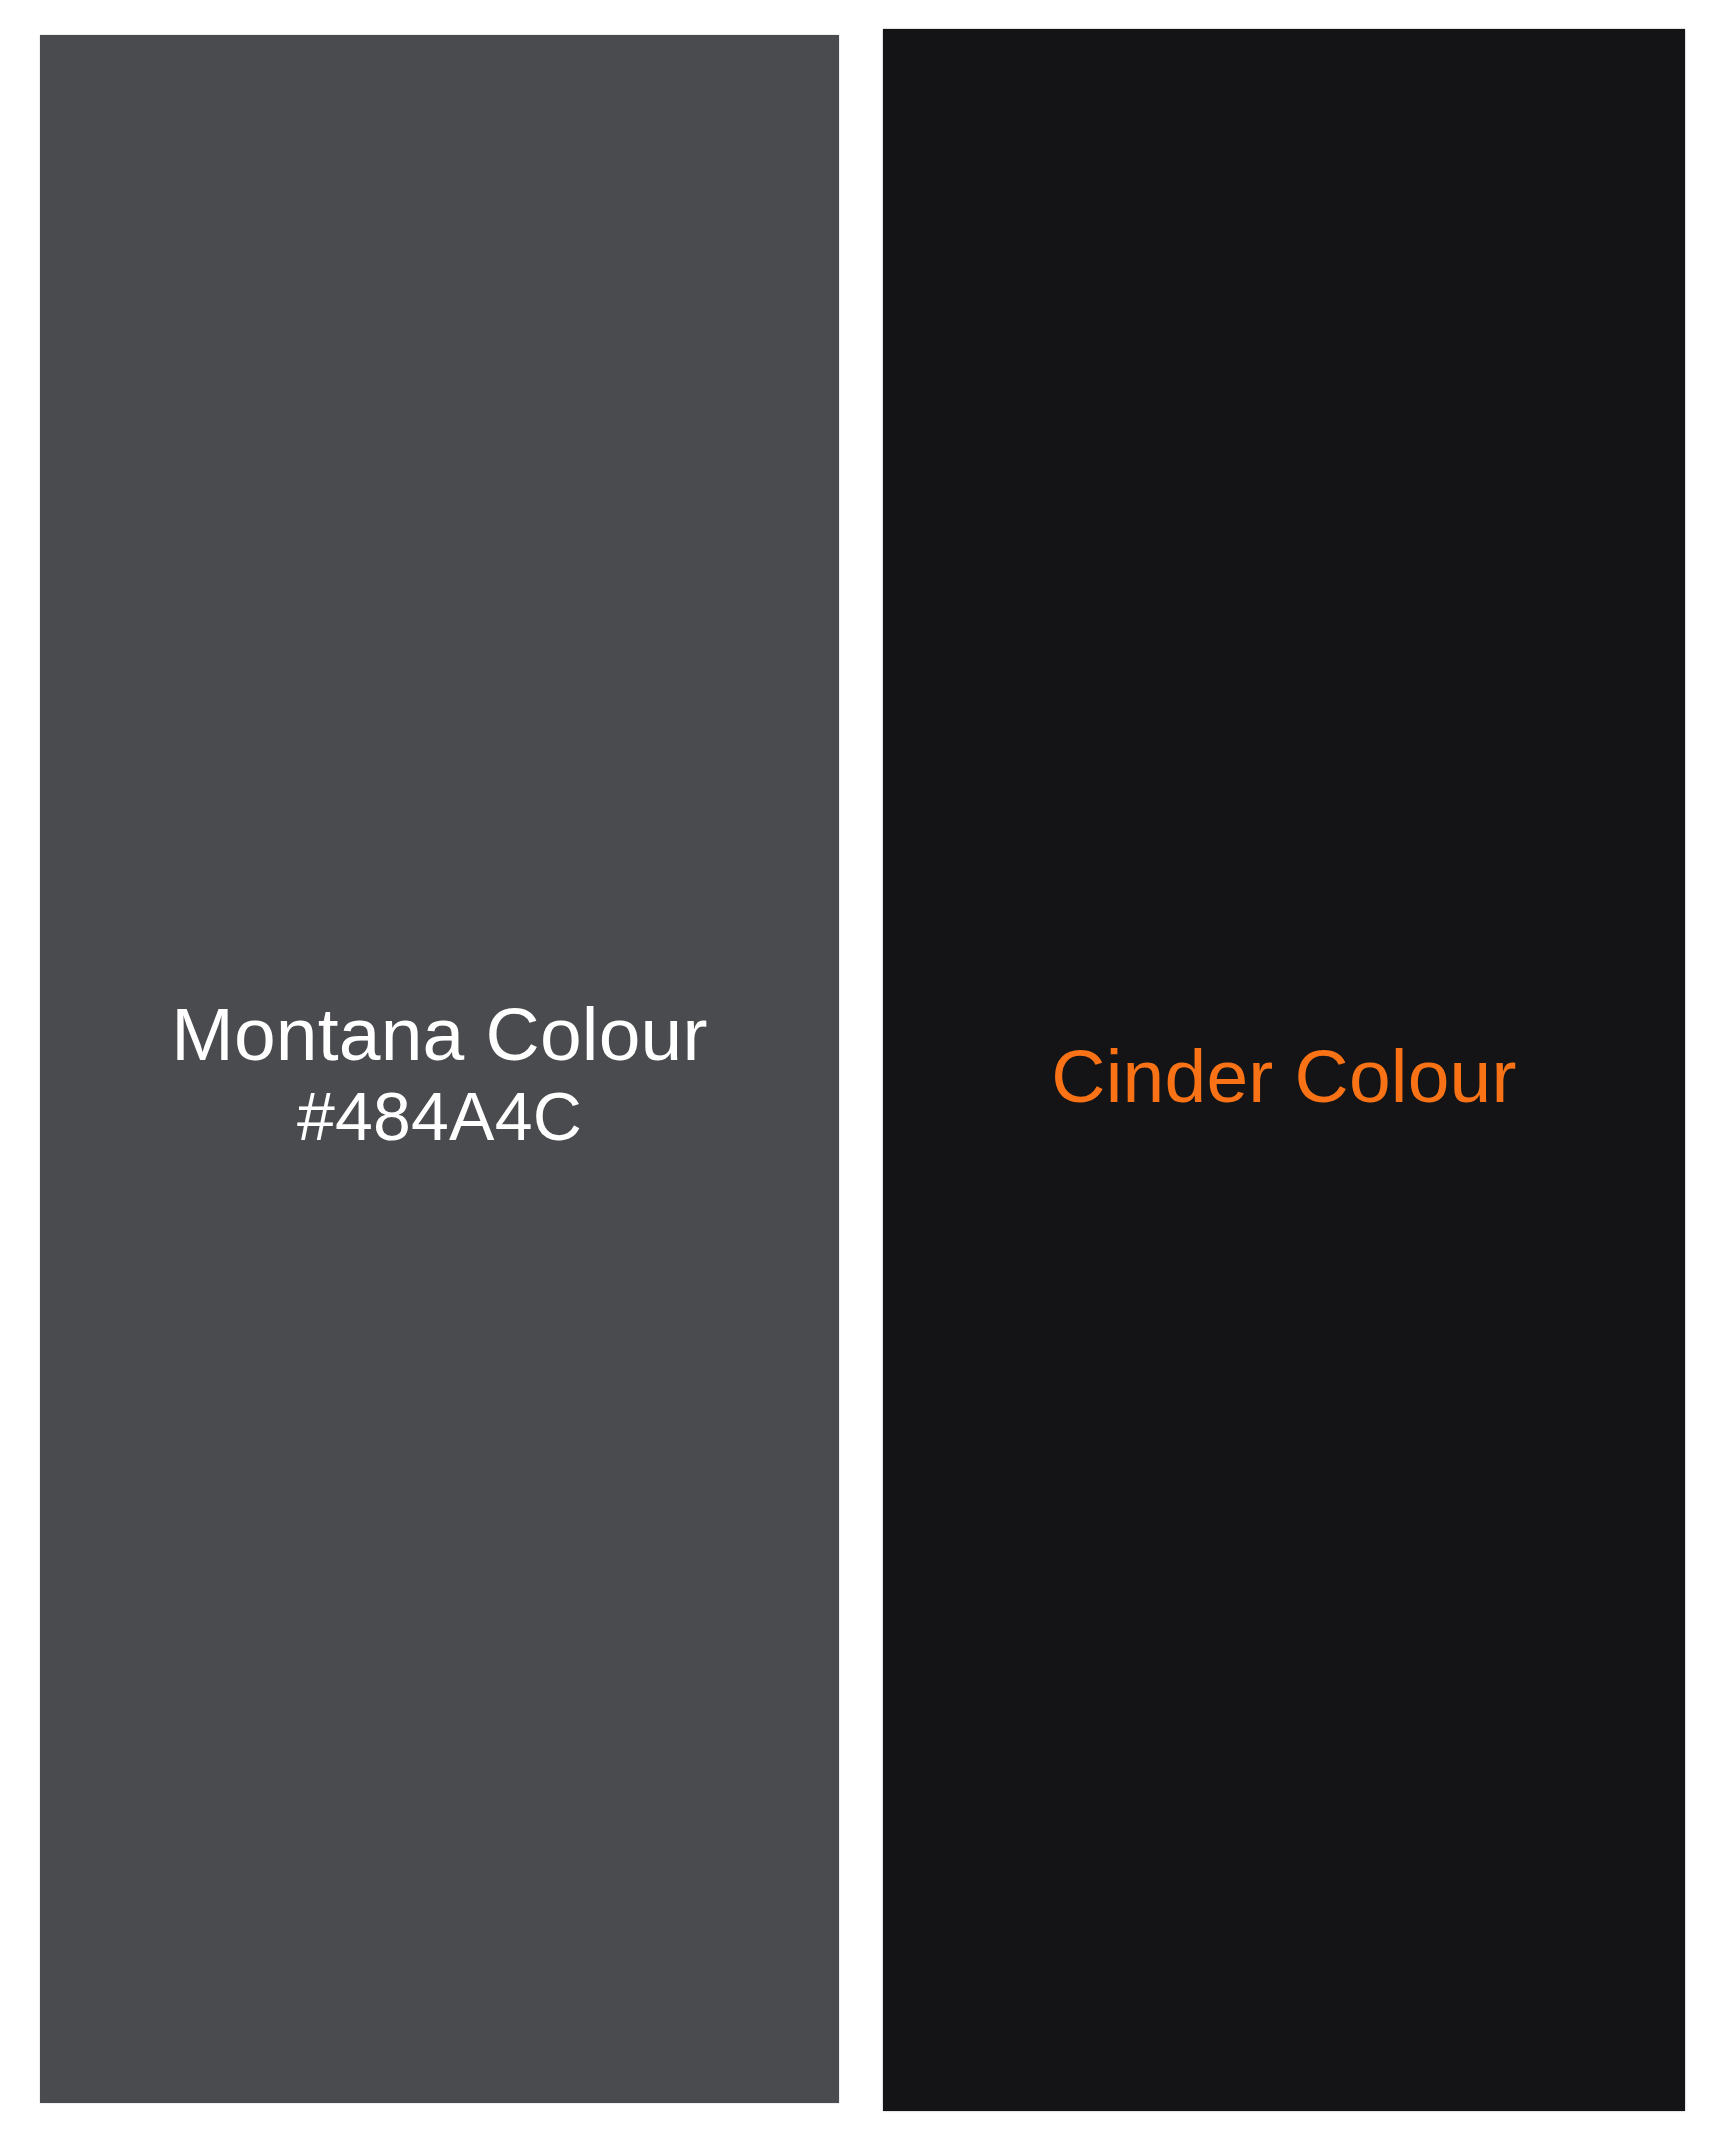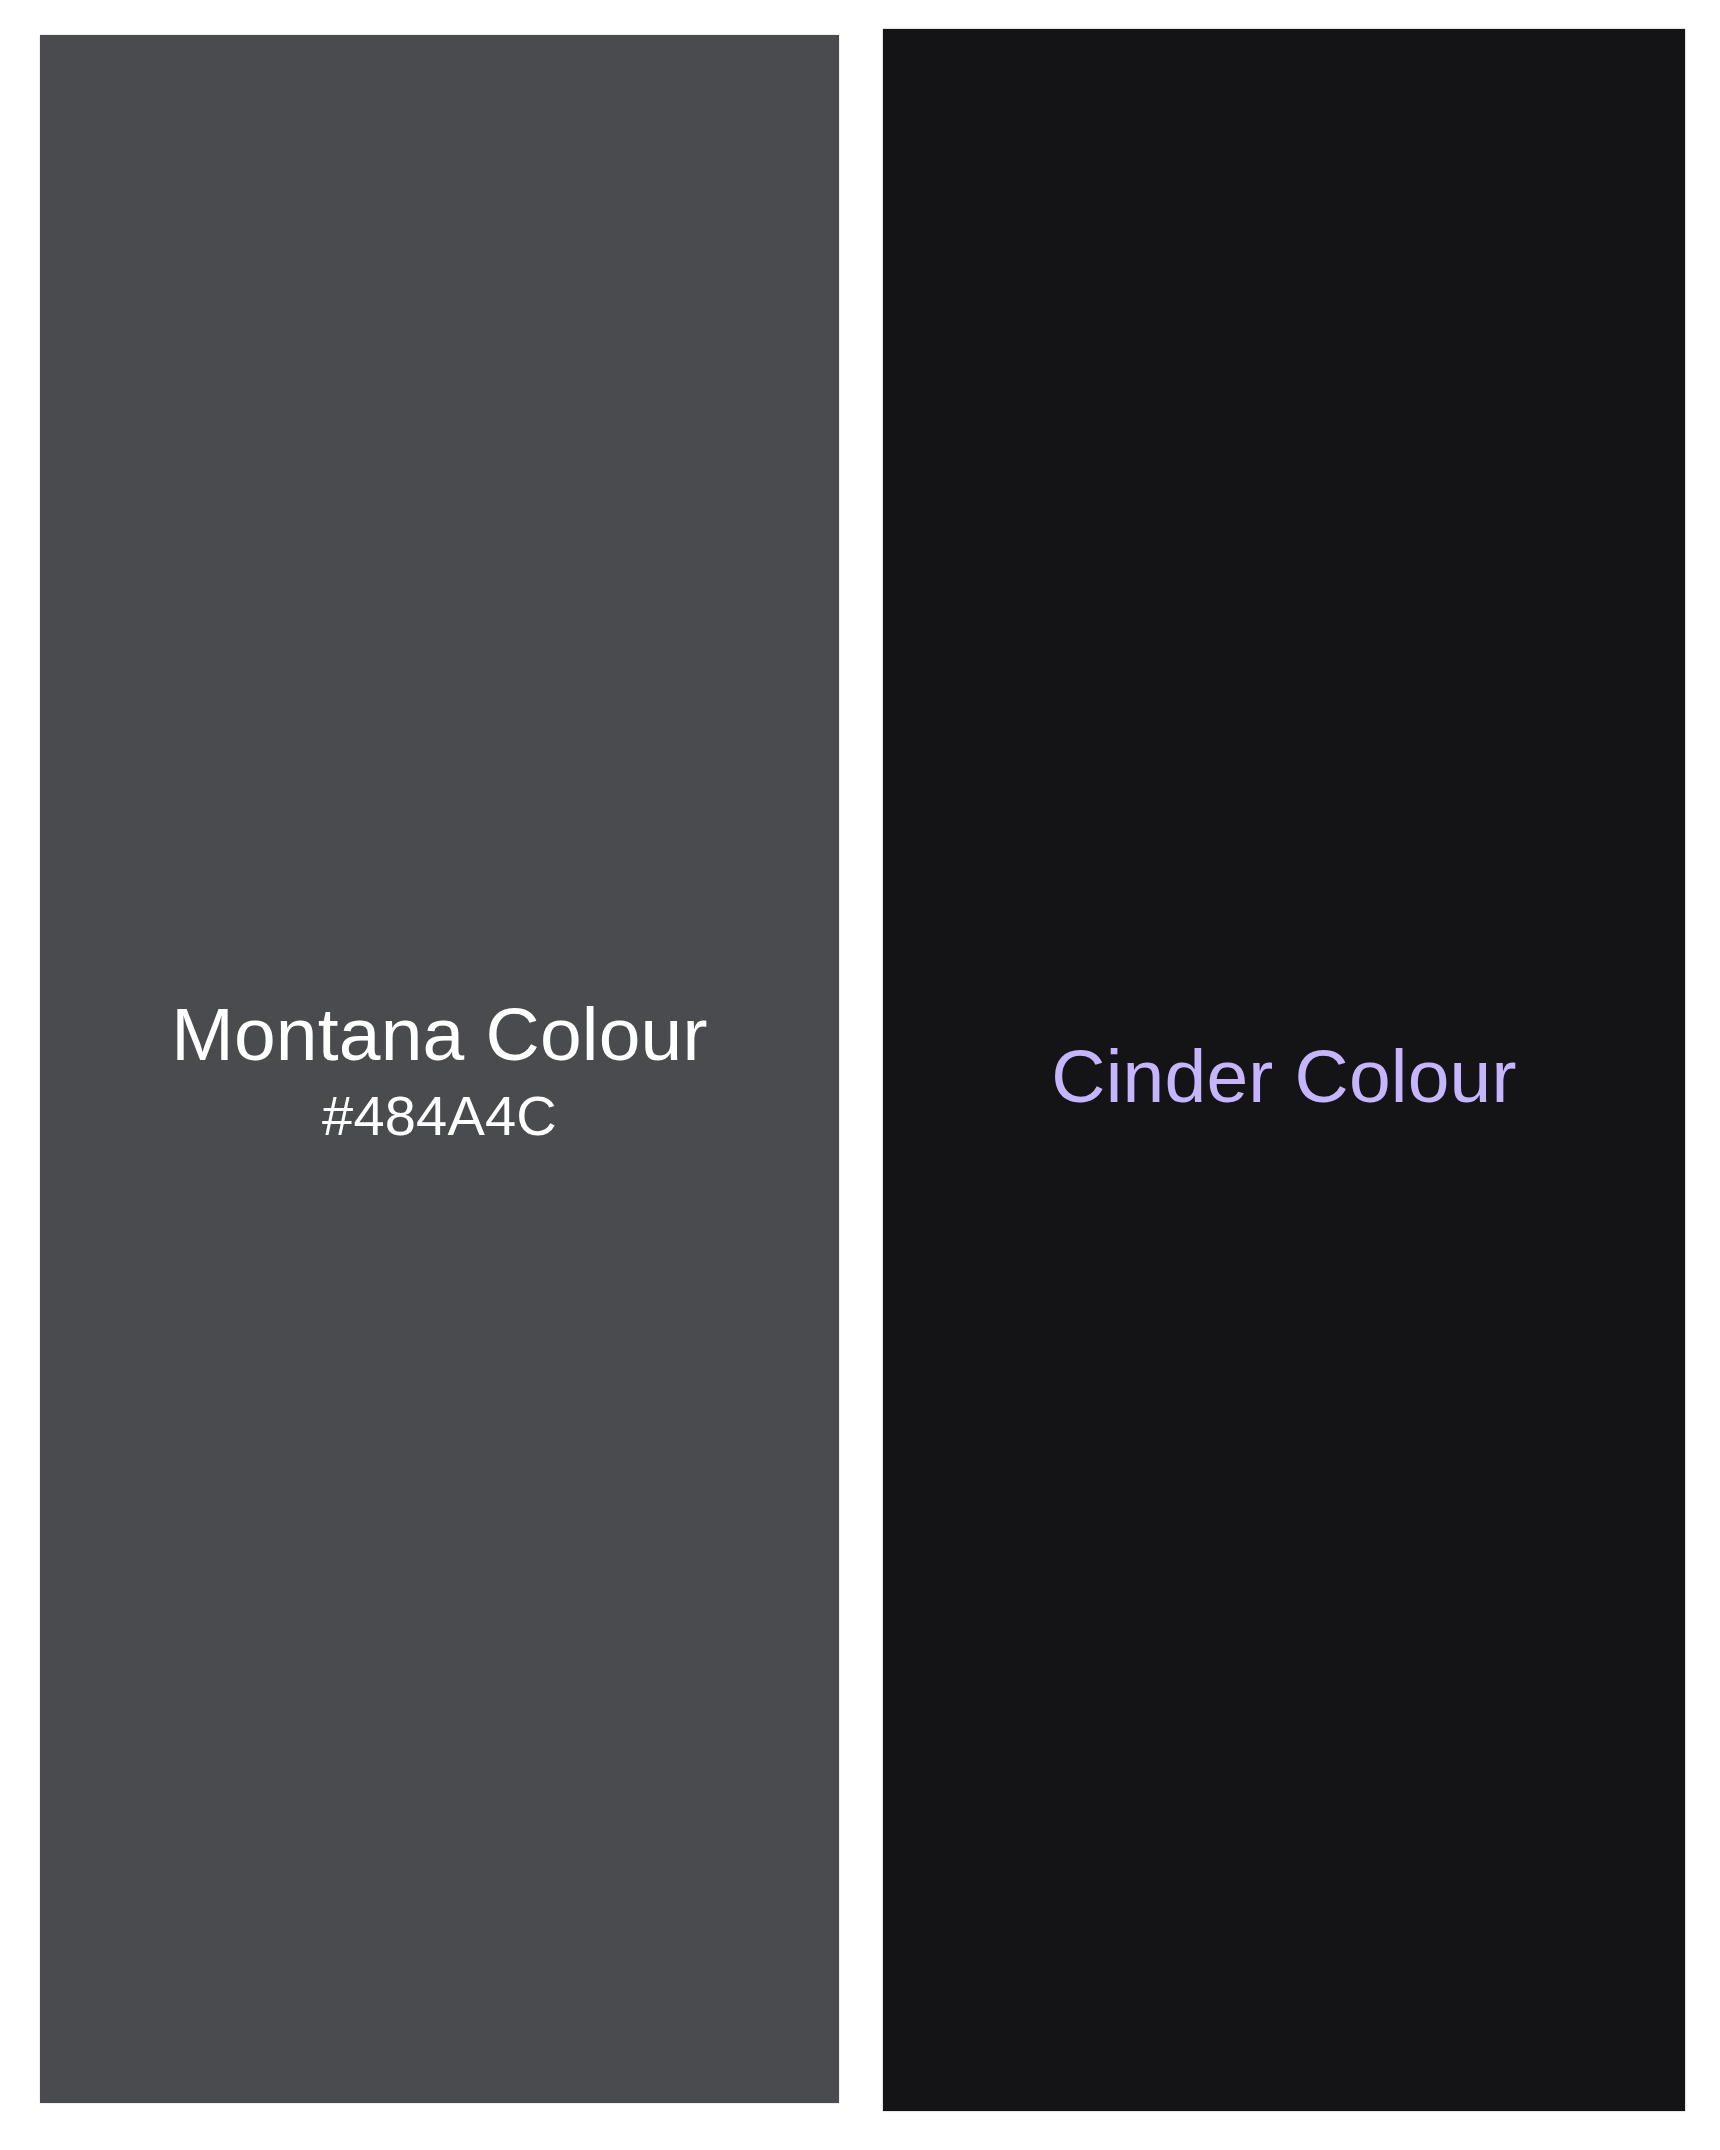--- a/index.html
+++ b/index.html
@@ -66,35 +66,35 @@
   .swatch-caption .caption-line {
     display: block;
     white-space: nowrap;
   }
 
   .caption-name {
     font-size: 75px;
   }
 
   .caption-hex {
-    font-size: 56px;
+    font-size: 68px;
   }
 </style>
 </head>
 <body style="background: rgb(255, 255, 255);">
 
 <div id="canvas" style="background: rgb(255, 255, 255);">
 
   <div class="swatch swatch--left" style="background-color: rgb(74, 75, 79);">
     <div class="swatch-caption" style="color: rgb(255, 255, 255);">
       <span class="caption-line caption-name">Montana Colour</span>
       <span class="caption-line caption-hex">#484A4C</span>
     </div>
   </div>
 
   <div class="swatch swatch--right" style="background-color: rgb(20, 20, 22);">
-    <div class="swatch-caption" style="color: #c4b5fd;">
+    <div class="swatch-caption" style="color: #f97316;">
       <span class="caption-line caption-name">Cinder Colour</span>
     </div>
   </div>
 
 </div>
 
 
 </body></html>

